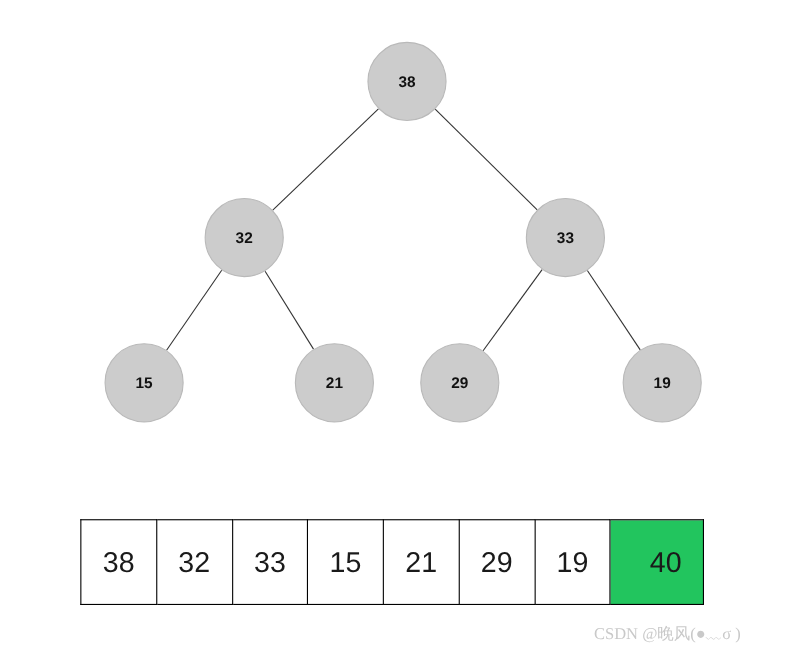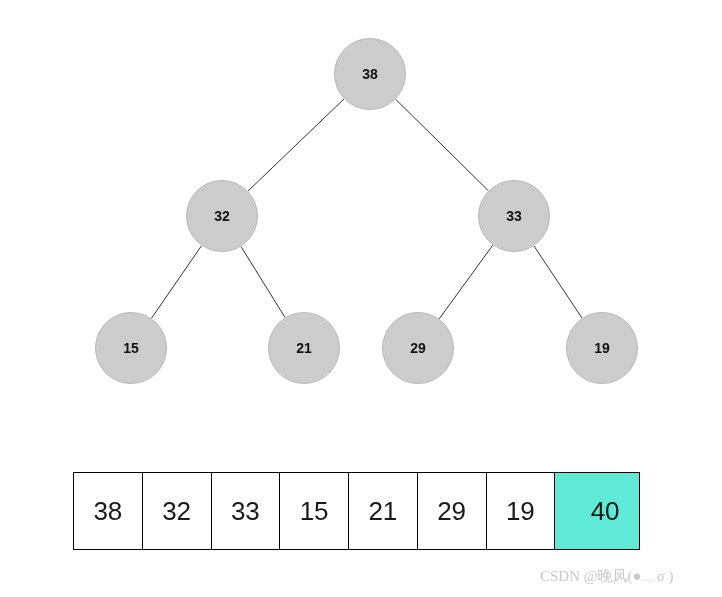--- a/index.html
+++ b/index.html
@@ -126,20 +126,20 @@
   <table class="array-table" id="array-table" style="left: 73px; top: 472px;">
     <tbody>
       <tr id="array-row">
           <td style="width: 69px; height: 76px;">38</td>
           <td style="width: 69px; height: 76px;">32</td>
           <td style="width: 69px; height: 76px;">33</td>
           <td style="width: 69px; height: 76px;">15</td>
           <td style="width: 69px; height: 76px;">21</td>
           <td style="width: 69px; height: 76px;">29</td>
           <td style="width: 69px; height: 76px;">19</td>
-          <td class="highlighted" style="width: 69px; height: 76px; background: #5eead4; padding-left: 16px;">40</td>
+          <td class="highlighted" style="width: 69px; height: 76px; background: #22c55e; padding-left: 16px;">40</td>
         </tr>
     </tbody>
   </table>
 
   <div class="watermark" id="watermark" style="left: 540px; top: 567px; color: rgb(201, 201, 201);">CSDN @晚风(●﹏σ )</div>
 
 </div>
 
 </body></html>

